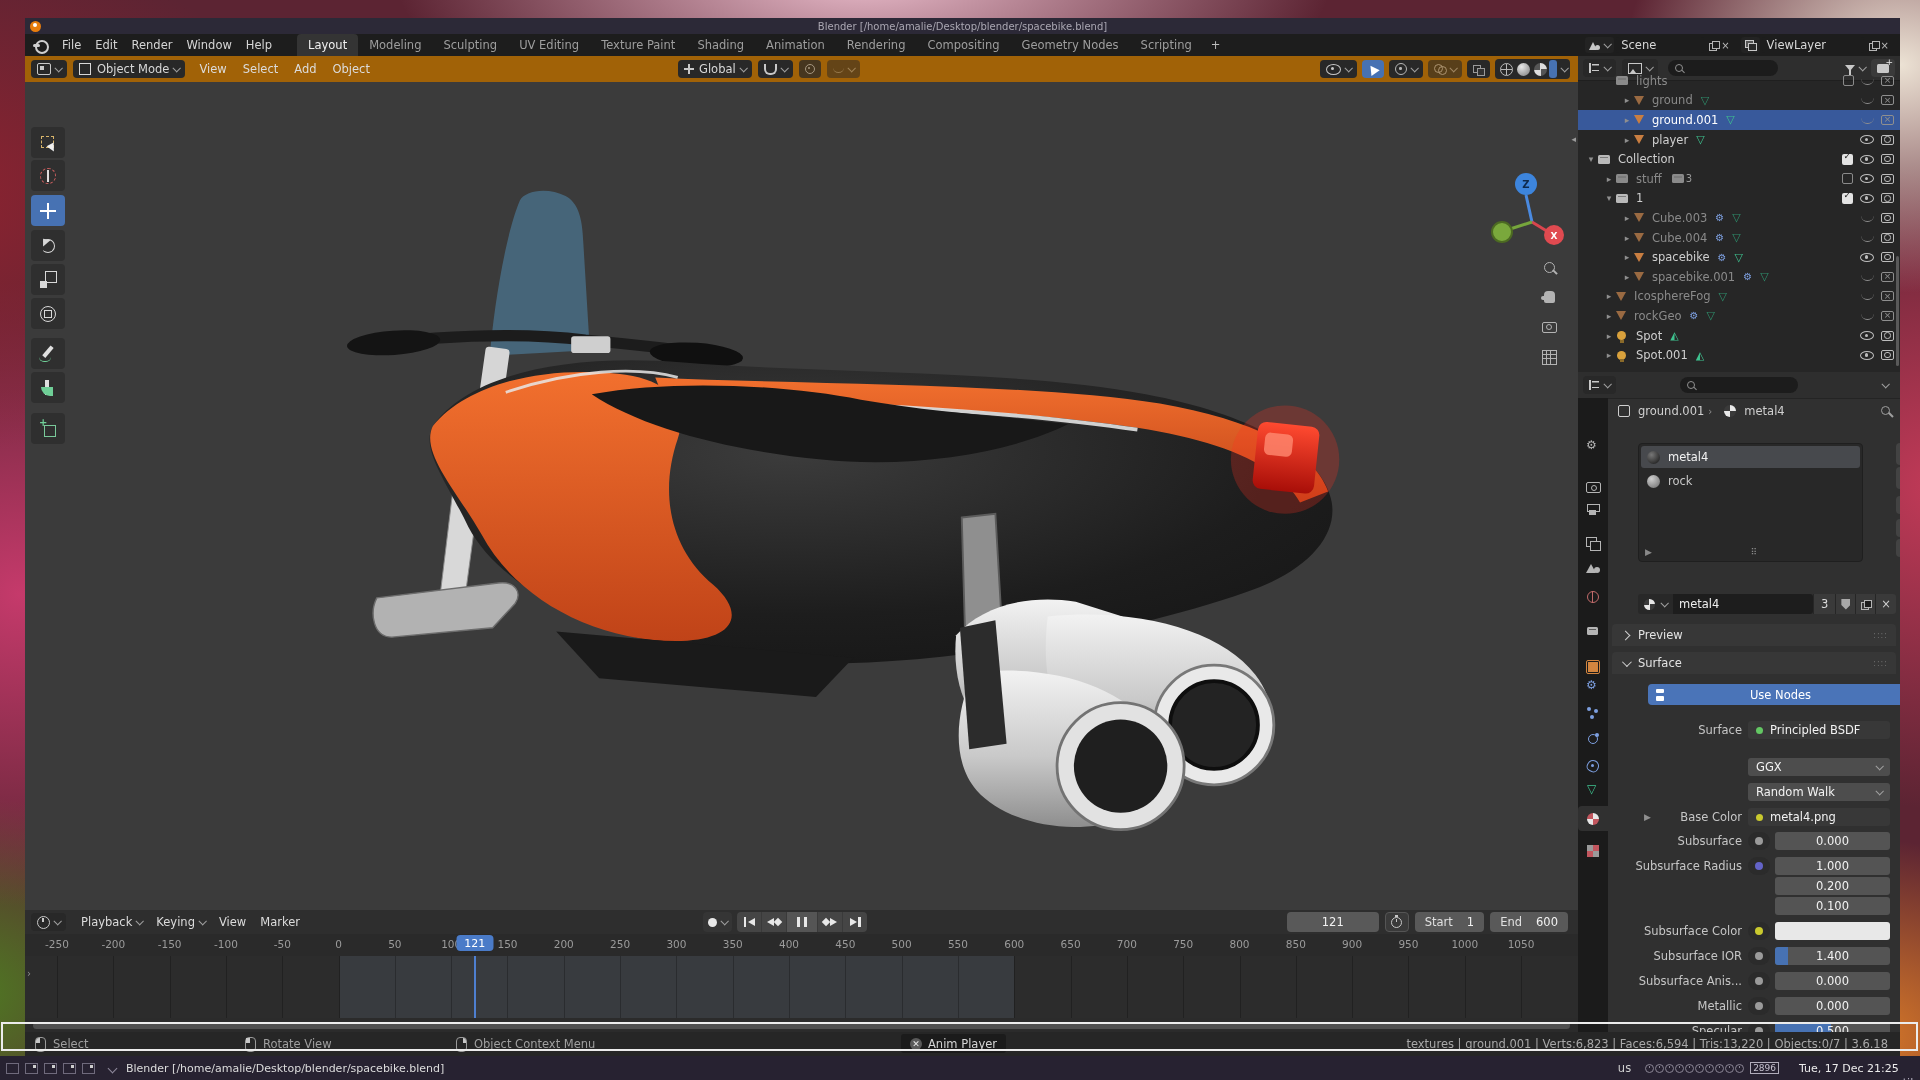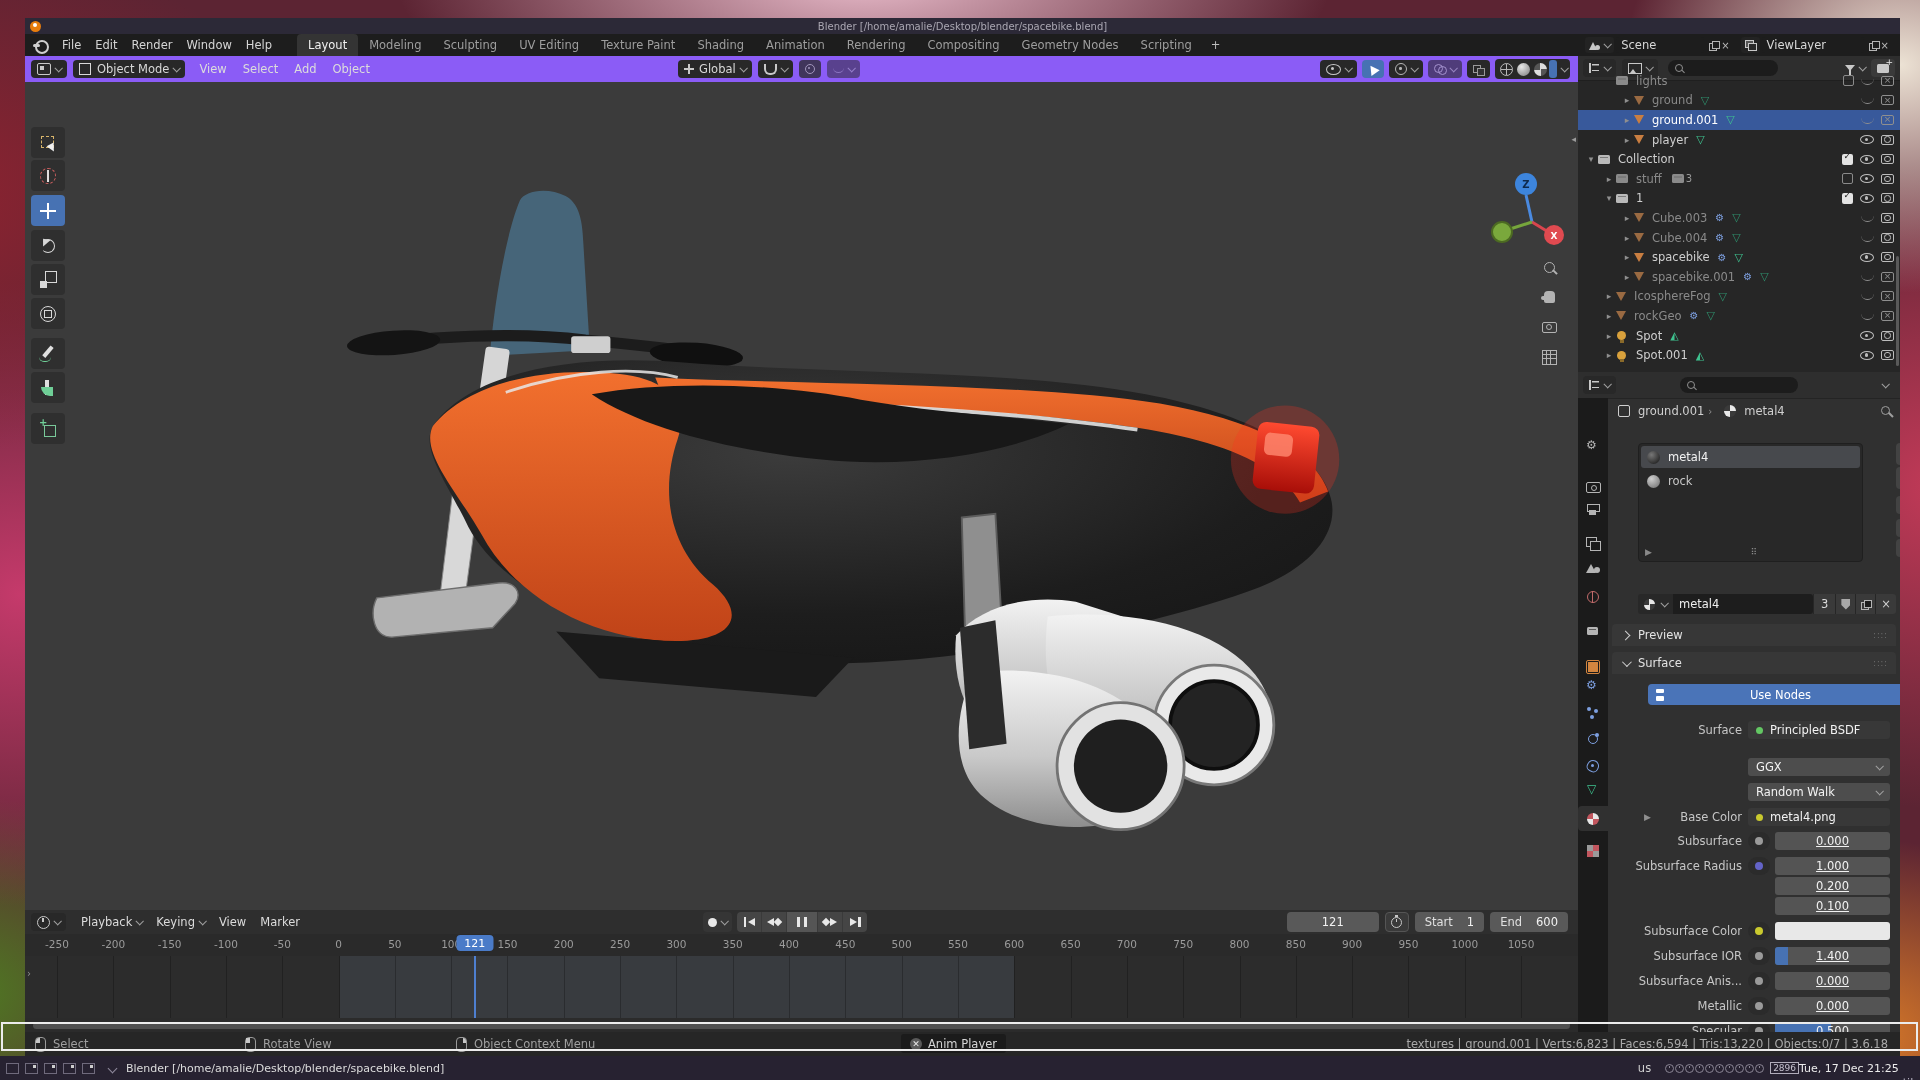--- a/index.html
+++ b/index.html
@@ -39,21 +39,21 @@
   .ic-scene::after{content:"";position:absolute;right:0;bottom:0;width:5px;height:5px;border-radius:50%;background:#c8c8c8;}
   .ic-layers{width:11px;height:10px;}
   .ic-layers::before{content:"";position:absolute;left:0;top:0;width:7px;height:6px;border:1.2px solid #c8c8c8;background:#555;}
   .ic-layers::after{content:"";position:absolute;left:3px;top:3px;width:7px;height:6px;border:1.2px solid #c8c8c8;background:#2a2a2a;}
   .ic-copy{width:9px;height:9px;}
   .ic-copy::before{content:"";position:absolute;left:0;top:2px;width:6px;height:6px;border:1.1px solid #b5b5b5;}
   .ic-copy::after{content:"";position:absolute;left:3px;top:0;width:6px;height:6px;border:1.1px solid #b5b5b5;background:#1d1d1d;}
   .xg{color:#b8b8b8;font-size:10px;padding:0 3px;}
   
   .viewport{position:absolute;left:0;top:38px;width:1553px;height:854px;background:#3b3b3b;overflow:hidden;}
-  .vph1{position:absolute;left:0;top:0;width:100%;height:26px;background:#8b5cf6;display:flex;align-items:center;}
+  .vph1{position:absolute;left:0;top:0;width:100%;height:26px;background:#a16207;display:flex;align-items:center;}
   .vph2{position:absolute;left:0;top:26px;width:100%;height:30px;background:#2d2d2d;display:flex;align-items:center;border-bottom:1px solid #262626;}
   .pill{display:flex;align-items:center;height:18px;background:#282828;border-radius:4px;padding:0 6px;margin-left:6px;}
   .pill2{display:flex;align-items:center;height:20px;background:#3e3e3e;border-radius:4px;padding:0 8px;color:#e8e8e8;}
   .vmenu{padding:3px 8px;color:#dcdcdc;}
   .lbl2{color:#c3c3c3;margin-left:14px;}
   .ic-edtype{width:12px;height:10px;border:1.3px solid #c8c8c8;border-radius:2px;position:relative;}
   .ic-edtype::after{content:"";position:absolute;left:2px;top:2px;width:4px;height:4px;background:#c8c8c8;}
   .ic-objmode{width:10px;height:10px;border:1.3px solid #d8d8d8;position:relative;margin-right:6px;}
   .ic-axis{width:10px;height:10px;position:relative;margin-right:5px;}
   .ic-axis::before{content:"";position:absolute;left:4px;top:0;width:1.6px;height:10px;background:#c8c8c8;}
@@ -224,21 +224,21 @@
   .usenodes{position:absolute;left:40px;top:286px;width:265px;height:21px;background:#4a74b8;border-radius:4px;display:flex;align-items:center;justify-content:center;color:#fff;}
   .ic-nodes{position:absolute;left:8px;width:12px;height:12px;}
   .ic-nodes::before{content:"";position:absolute;left:0;top:0;width:8px;height:4.5px;background:#fff;border-radius:1px;}
   .ic-nodes::after{content:"";position:absolute;left:0;bottom:0;width:8px;height:4.5px;background:#fff;border-radius:1px;}
   .prow{position:absolute;display:flex;align-items:center;}
   .plabel{position:absolute;width:134px;text-align:right;color:#c6c6c6;white-space:nowrap;}
   .sockchip{position:absolute;left:140px;width:22px;height:18px;background:#2b2b2b;border-radius:9px;display:flex;align-items:center;justify-content:center;}
   .sock{width:8px;height:8px;border-radius:50%;}
   .pfield{position:absolute;left:167px;width:115px;height:18px;background:#545454;border-radius:3px;color:#f2f2f2;display:flex;align-items:center;justify-content:center;overflow:hidden;}
   .pfield .fillbar{position:absolute;left:0;top:0;bottom:0;background:#4772b3;}
-  .pfield .fv{position:relative;text-decoration:underline;}
+  .pfield .fv{position:relative;}
   .pfield.wide{left:140px;width:142px;background:#383838;justify-content:flex-start;padding:0 8px;box-sizing:border-box;}
   .pfield.dd{left:140px;width:142px;background:#4d4d4d;justify-content:flex-start;padding:0 8px;box-sizing:border-box;}
   .pfield.dd .chev{position:absolute;right:8px;}
   .dot-g{width:7px;height:7px;border-radius:50%;margin-right:7px;flex:0 0 auto;}
   .pexp{position:absolute;left:36px;color:#8f8f8f;font-size:9px;}
   
   .timeline{position:absolute;left:0;top:892px;width:1553px;height:122px;background:#2b2b2b;overflow:hidden;}
   .tl-head{position:absolute;left:0;top:0;width:100%;height:24px;background:#2e2e2e;display:flex;align-items:center;border-bottom:1px solid #242424;}
   .ic-clock{width:11px;height:11px;border:1.5px solid #c8c8c8;border-radius:50%;position:relative;}
   .ic-clock::after{content:"";position:absolute;left:4px;top:1.5px;width:1.5px;height:4px;background:#c8c8c8;}
@@ -288,21 +288,21 @@
   .taskbar{position:absolute;left:0;top:1056px;width:1920px;height:24px;background:#272231;display:flex;align-items:center;color:#c8c8c8;z-index:50;}
   .pager{width:11px;height:9px;border:1px solid #6f6a7c;margin-left:6px;position:relative;}
   .pager.on::after{content:"";position:absolute;right:1px;top:1px;width:3px;height:3px;background:#cfcfcf;}
   .tb-arrow{width:6px;height:6px;border-right:1.4px solid #8f8a9c;border-bottom:1.4px solid #8f8a9c;transform:rotate(45deg);margin:0 10px 0 14px;}
   .tb-title{font-size:11px;color:#dcdcdc;}
   .tb-right{position:absolute;right:0;display:flex;align-items:center;height:100%;}
   .kbd{color:#cfcfcf;margin-right:14px;}
   .tray{display:flex;gap:1px;margin-right:6px;}
   .tray-ic{width:7px;height:7px;border:1px solid #8a8594;border-radius:50%;position:relative;}
   .tray-ic::after{content:"";position:absolute;left:2.5px;top:1px;width:1px;height:2.5px;background:#8a8594;}
-  .trnum{border:1px solid #b0acba;font-size:9px;padding:0 2px;margin-right:0;color:#c5c1ce;}
+  .trnum{border:1px solid #b0acba;font-size:9px;padding:0 2px;margin-right:20px;color:#c5c1ce;}
   .clock{color:#ececec;font-size:11px;margin-right:4px;white-space:nowrap;}
   .tile{color:#b5b1c0;font-size:11px;white-space:nowrap;margin-top:28px;}
 </style>
 </head>
 <body>
 
 <div class="screen">
   <div class="bwin">
 
     <div class="titlebar">

